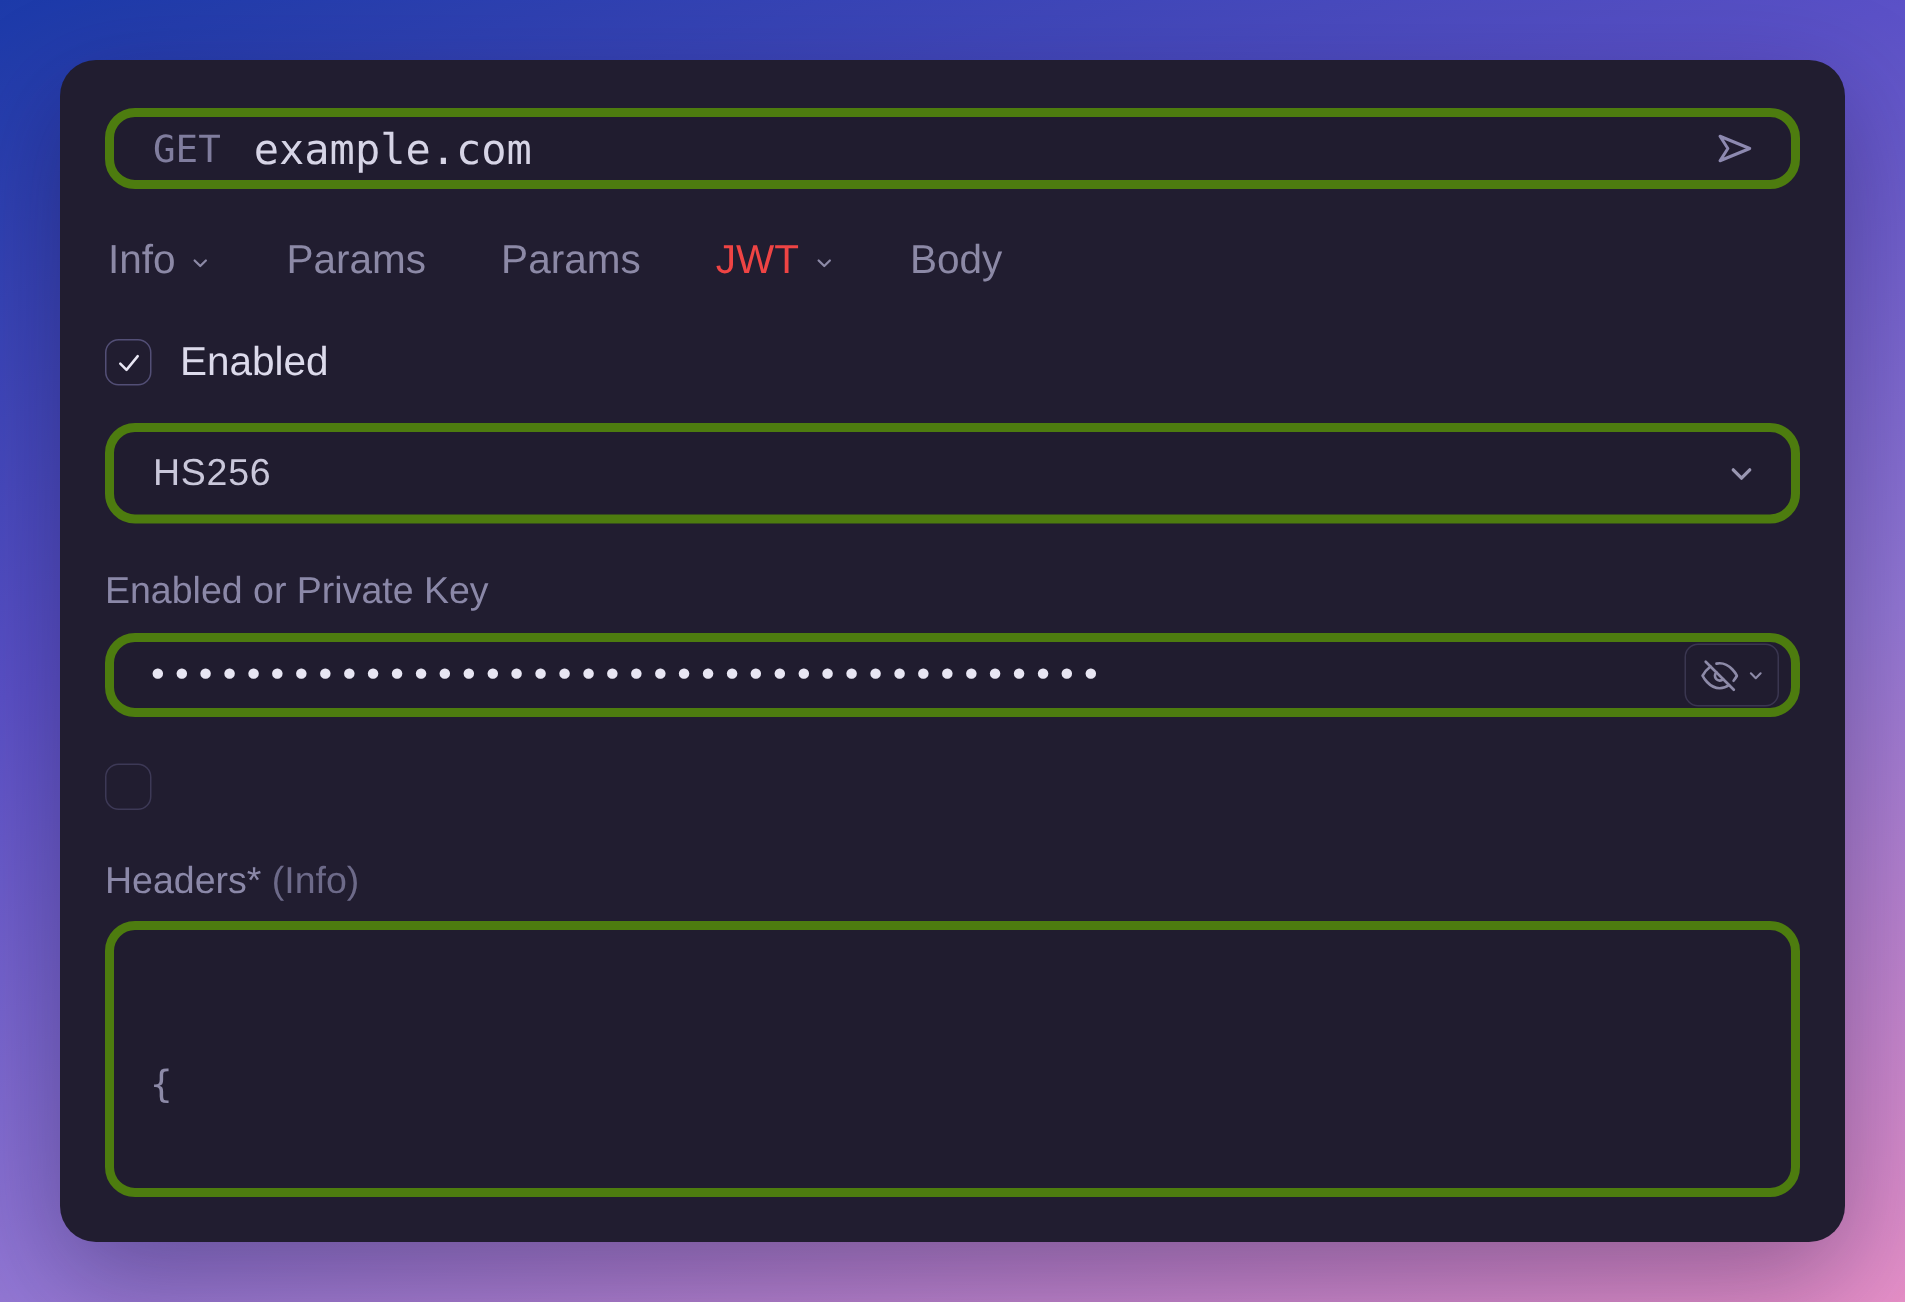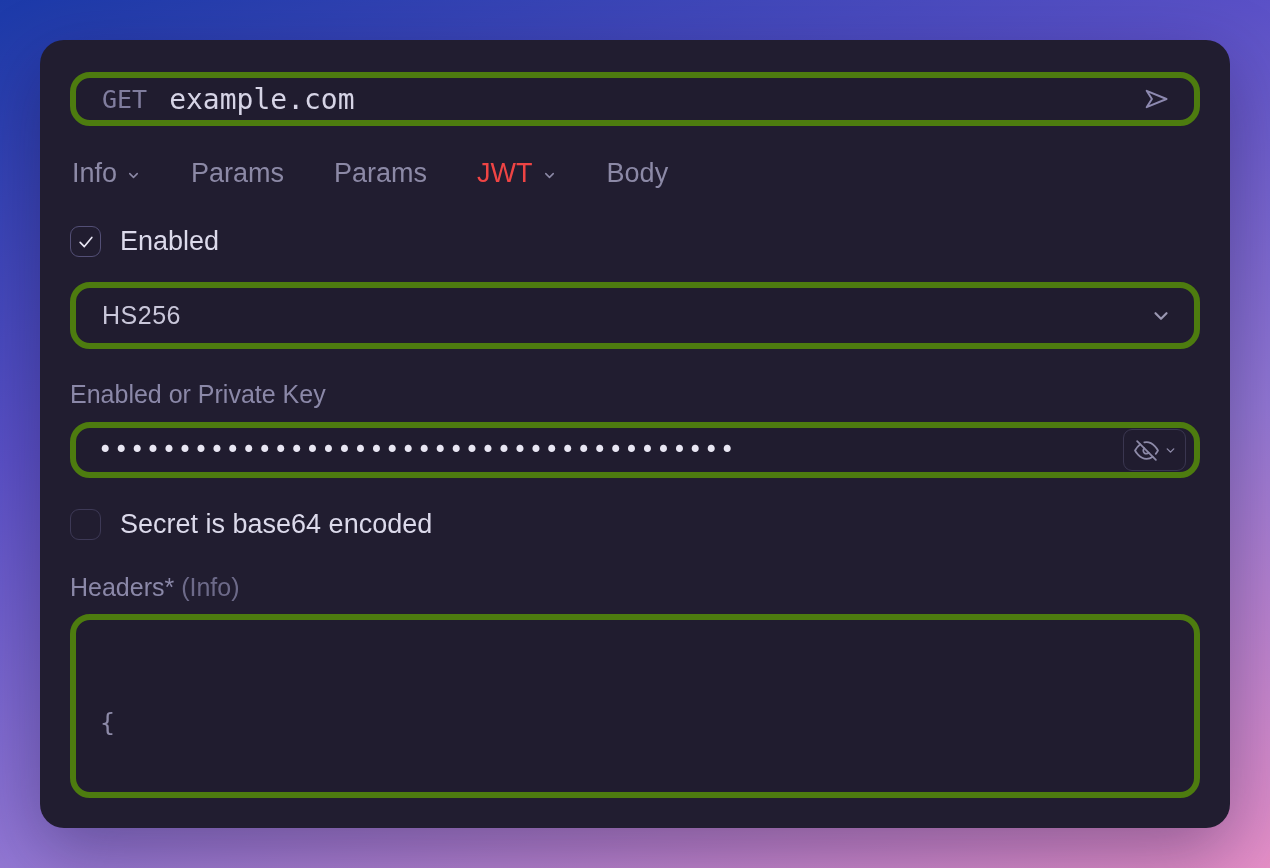--- a/index.html
+++ b/index.html
@@ -187,21 +187,20 @@
       <span>
         <svg width="13" height="13" viewBox="0 0 24 24" fill="none" stroke="currentColor" stroke-width="2.6" stroke-linecap="round" stroke-linejoin="round">
             <polyline points="6 9 12 15 18 9"></polyline>
           </svg>
       </span>
     </button>
   </div>
 
   <div class="check-row row-base64">
     <span class="checkbox"></span>
-    <span class="check-label">Secret is base64 encoded</span>
   </div>
 
   <div class="section-label label-payload">
     <span>Headers*</span>
     <span class="label-hint"> </span><span class="label-hint">(Info)</span>
   </div>
   <div class="field-frame editor">
     <div class="mono code">
       <div class="code-line"><span class="tok-brace">{</span></div>
       <div class="code-line"></div>

